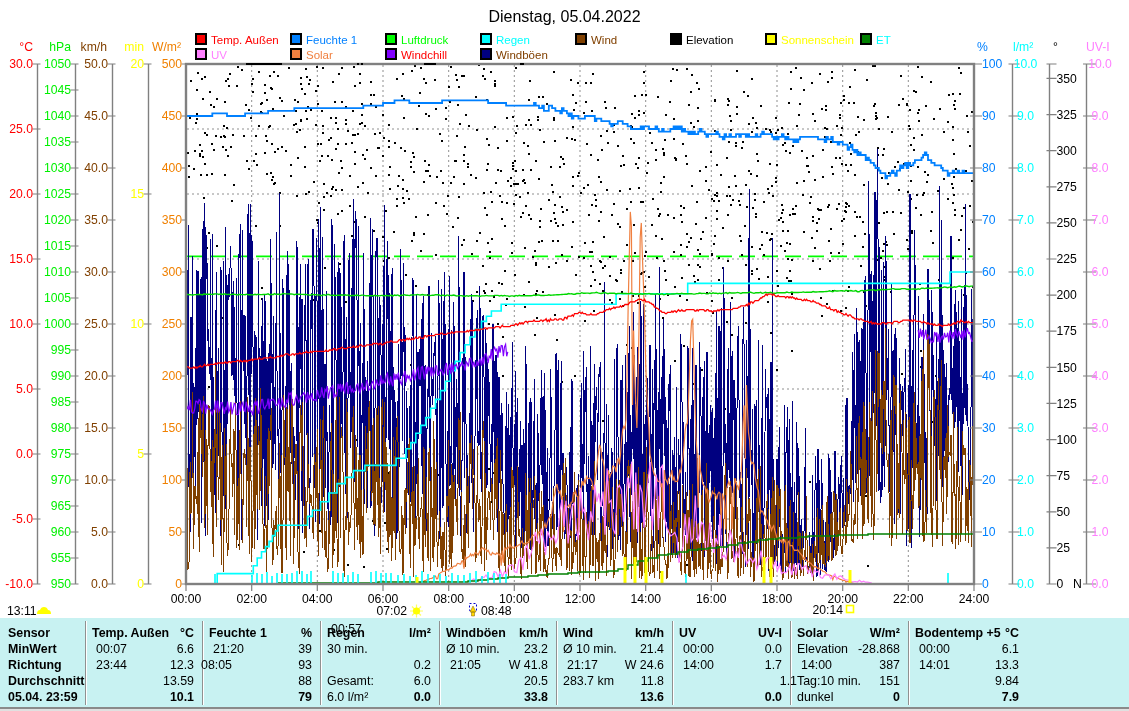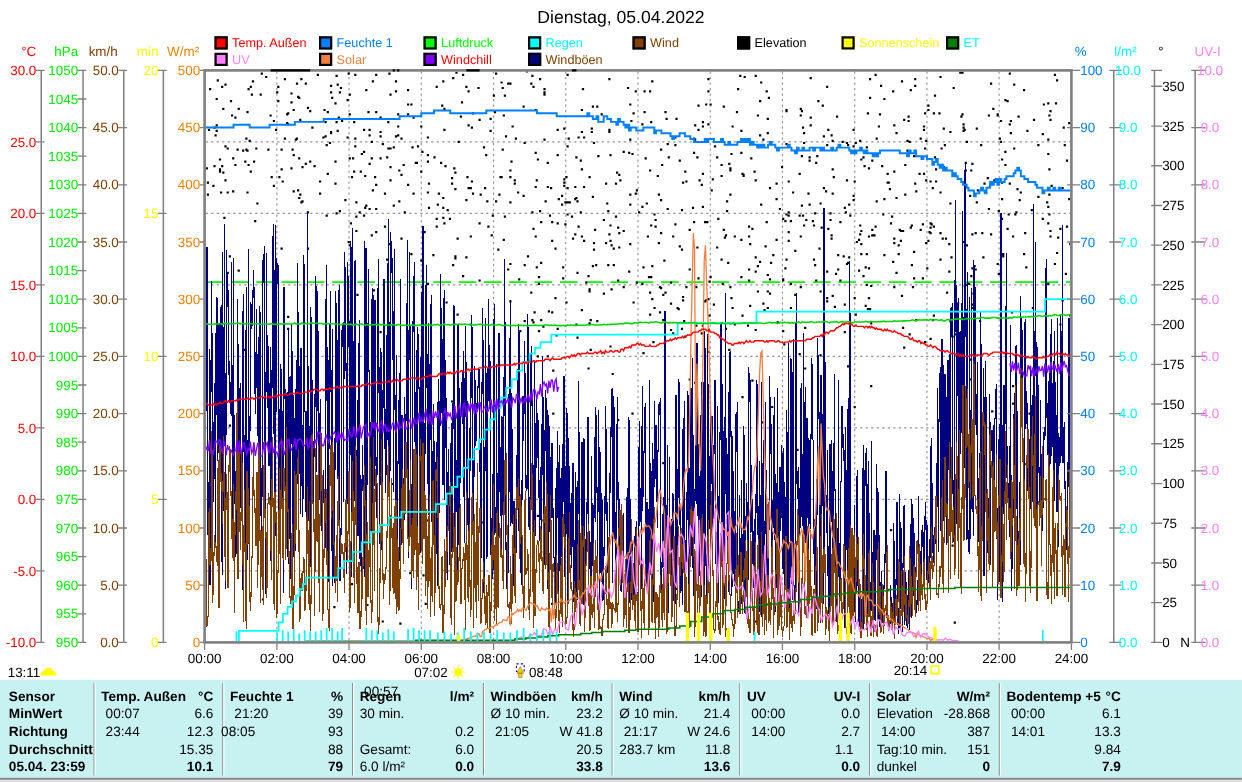--- a/index.html
+++ b/index.html
@@ -228,21 +228,21 @@
 <div class="ab tbl tb" style="left:8px;top:642px">MinWert</div>
 <div class="ab tbl tb" style="left:8px;top:658px">Richtung</div>
 <div class="ab tbl tb" style="left:8px;top:674px">Durchschnitt</div>
 <div class="ab tbl tb" style="left:8px;top:690px">05.04. 23:59</div>
 <div class="ab tbl tb" style="left:92px;top:626px">Temp. Außen</div>
 <div class="ab tbl tb" style="right:935px;top:626px">°C</div>
 <div class="ab tbl" style="left:96px;top:642px">00:07</div>
 <div class="ab tbl" style="right:935px;top:642px">6.6</div>
 <div class="ab tbl" style="left:96px;top:658px">23:44</div>
 <div class="ab tbl" style="right:935px;top:658px">12.3</div>
-<div class="ab tbl" style="right:935px;top:674px">15.35</div>
+<div class="ab tbl" style="right:935px;top:674px">13.59</div>
 <div class="ab tbl tb" style="right:935px;top:690px">10.1</div>
 <div class="ab tbl tb" style="left:209px;top:626px">Feuchte 1</div>
 <div class="ab tbl tb" style="right:817px;top:626px">%</div>
 <div class="ab tbl" style="left:213px;top:642px">21:20</div>
 <div class="ab tbl" style="right:817px;top:642px">39</div>
 <div class="ab tbl" style="left:201px;top:658px">08:05</div>
 <div class="ab tbl" style="right:817px;top:658px">93</div>
 <div class="ab tbl" style="right:817px;top:674px">88</div>
 <div class="ab tbl tb" style="right:817px;top:690px">79</div>
 <div class="ab tbl tb" style="left:327px;top:626px">Regen</div>
@@ -269,22 +269,22 @@
 <div class="ab tbl" style="left:567px;top:658px">21:17</div>
 <div class="ab tbl" style="right:465px;top:658px">W 24.6</div>
 <div class="ab tbl" style="left:563px;top:674px">283.7 km</div>
 <div class="ab tbl" style="right:465px;top:674px">11.8</div>
 <div class="ab tbl tb" style="right:465px;top:690px">13.6</div>
 <div class="ab tbl tb" style="left:679px;top:626px">UV</div>
 <div class="ab tbl tb" style="right:347px;top:626px">UV-I</div>
 <div class="ab tbl" style="left:683px;top:642px">00:00</div>
 <div class="ab tbl" style="right:347px;top:642px">0.0</div>
 <div class="ab tbl" style="left:683px;top:658px">14:00</div>
-<div class="ab tbl" style="right:347px;top:658px">2.7</div>
-<div class="ab tbl" style="right:353px;top:674px">1.1</div>
+<div class="ab tbl" style="right:347px;top:658px">1.7</div>
+<div class="ab tbl" style="right:332px;top:674px">1.1</div>
 <div class="ab tbl tb" style="right:347px;top:690px">0.0</div>
 <div class="ab tbl tb" style="left:797px;top:626px">Solar</div>
 <div class="ab tbl tb" style="right:229px;top:626px">W/m²</div>
 <div class="ab tbl" style="left:797px;top:642px">Elevation</div>
 <div class="ab tbl" style="right:229px;top:642px">-28.868</div>
 <div class="ab tbl" style="left:801px;top:658px">14:00</div>
 <div class="ab tbl" style="right:229px;top:658px">387</div>
 <div class="ab tbl" style="left:797px;top:674px">Tag:10 min.</div>
 <div class="ab tbl" style="right:229px;top:674px">151</div>
 <div class="ab tbl" style="left:797px;top:690px">dunkel</div>

